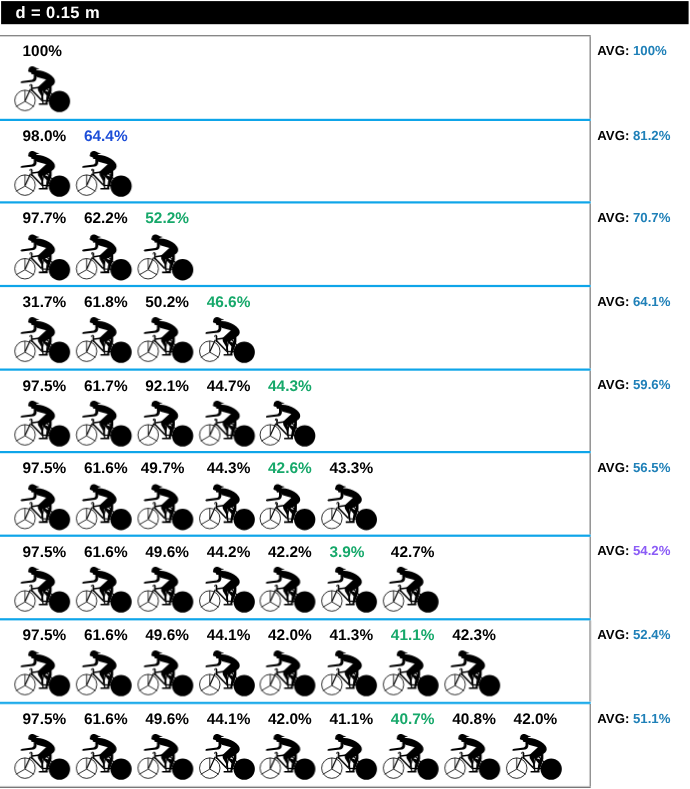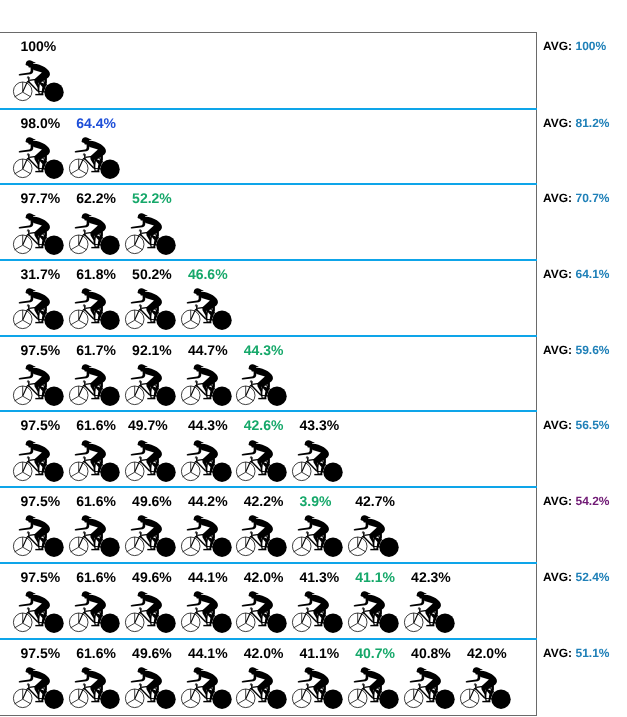--- a/index.html
+++ b/index.html
@@ -15,20 +15,23 @@
   .divider{position:absolute;left:536px;top:0;width:1px;height:100%;background:#6a6a6a;}
   .avg{position:absolute;left:543px;top:5px;font-size:12px;font-weight:bold;color:#000;white-space:nowrap;line-height:16px;}
   .avg .v{font-weight:bold;}
   .pct{position:absolute;top:5px;font-size:14px;font-weight:bold;color:#000;white-space:nowrap;line-height:16px;}
   .cy{position:absolute;display:block;}
 </style>
 </head>
 <body>
 
 <div id="root">
+  <div class="hdr">
+    <span class="hdr-title">d = 0.15 m</span>
+  </div>
   <div class="table" id="tbl">
       <div class="row first">
         <div class="pct" style="left: 20.5px;">100%</div>
         <svg class="cy" width="56" height="50" viewBox="0 0 56 50" xmlns="http://www.w3.org/2000/svg" style="left: 12.2px; top: 20.3px;">
 <g transform="translate(-12,-53)">
 <g fill="none" stroke="#000" stroke-width="0.75">
   <circle cx="22.7" cy="91.3" r="9.3"></circle>
   <path d="M22.7,82.0 L22.7,92.2 M22.7,92.2 L30.9,96.9 M22.7,92.2 L14.5,96.9"></path>
 </g>
 <circle cx="54.0" cy="92.2" r="9.7" fill="#000"></circle>
@@ -798,21 +801,21 @@
 </g>
 <g fill="#000" fill-rule="evenodd">
   <path d="M26.6,61.4 C27.6,60.4 29.2,60.1 30.6,60.4 C31.8,60.7 32.6,61.2 33.2,61.8 L36.0,62.4 L33.2,63.3 C33.0,64.2 32.6,65.0 32.0,65.6 L31.2,67.5 L28.8,67.6 L28.2,66.0 L26.0,65.2 C25.4,64.6 25.4,63.6 26.0,63.2 L26.0,62.4 Z"></path>
   <path d="M31.6,64.2 C33.6,63.6 36.4,63.8 39.4,64.8 C43.4,66.2 46.8,68.2 48.7,70.8 C50.4,73.0 50.4,75.6 48.6,77.2 C48.0,77.8 47.4,78.2 46.9,78.4 L46.9,82.8 L45.6,87.0 L43.0,94.2 L38.6,94.2 L37.4,87.2 L34.6,82.4 L34.2,79.4 L41.9,72.4 L33.6,70.0 L31.2,66.6 Z M44.6,80.3 L41.0,82.3 L43.8,83.4 Z M38.5,82.4 L42.4,86.9 L41.4,93.6 L39.6,93.6 L39.2,86.3 Z"></path>
   <path d="M30.5,65.8 L32.9,65.5 L33.3,70.2 C33.4,72.3 32.3,73.8 30.5,74.3 L20.0,75.6 C19.0,75.7 18.5,75.2 18.8,74.6 C19.1,74.1 19.7,73.8 20.6,73.7 L29.1,72.5 C30.1,72.3 30.7,71.4 30.7,70.3 Z"></path>
   <path d="M35.3,93.9 L43.4,93.9 L43.4,95.3 L35.3,95.3 Z"></path>
 </g>
 </g>
 </svg>
         <div class="divider" style="background: rgb(106, 106, 106);"></div>
-        <div class="avg"><span>AVG:</span> <span class="v" style="color:#701a75">54.2%</span></div>
+        <div class="avg"><span>AVG:</span> <span class="v" style="color:#8b5cf6">54.2%</span></div>
       </div>
       <div class="row">
         <div class="pct" style="left: 20.5px;">97.5%</div>
         <svg class="cy" width="56" height="50" viewBox="0 0 56 50" xmlns="http://www.w3.org/2000/svg" style="left: 12.2px; top: 20.3px;">
 <g transform="translate(-12,-53)">
 <g fill="none" stroke="#000" stroke-width="0.75">
   <circle cx="22.7" cy="91.3" r="9.3"></circle>
   <path d="M22.7,82.0 L22.7,92.2 M22.7,92.2 L30.9,96.9 M22.7,92.2 L14.5,96.9"></path>
 </g>
 <circle cx="54.0" cy="92.2" r="9.7" fill="#000"></circle>

